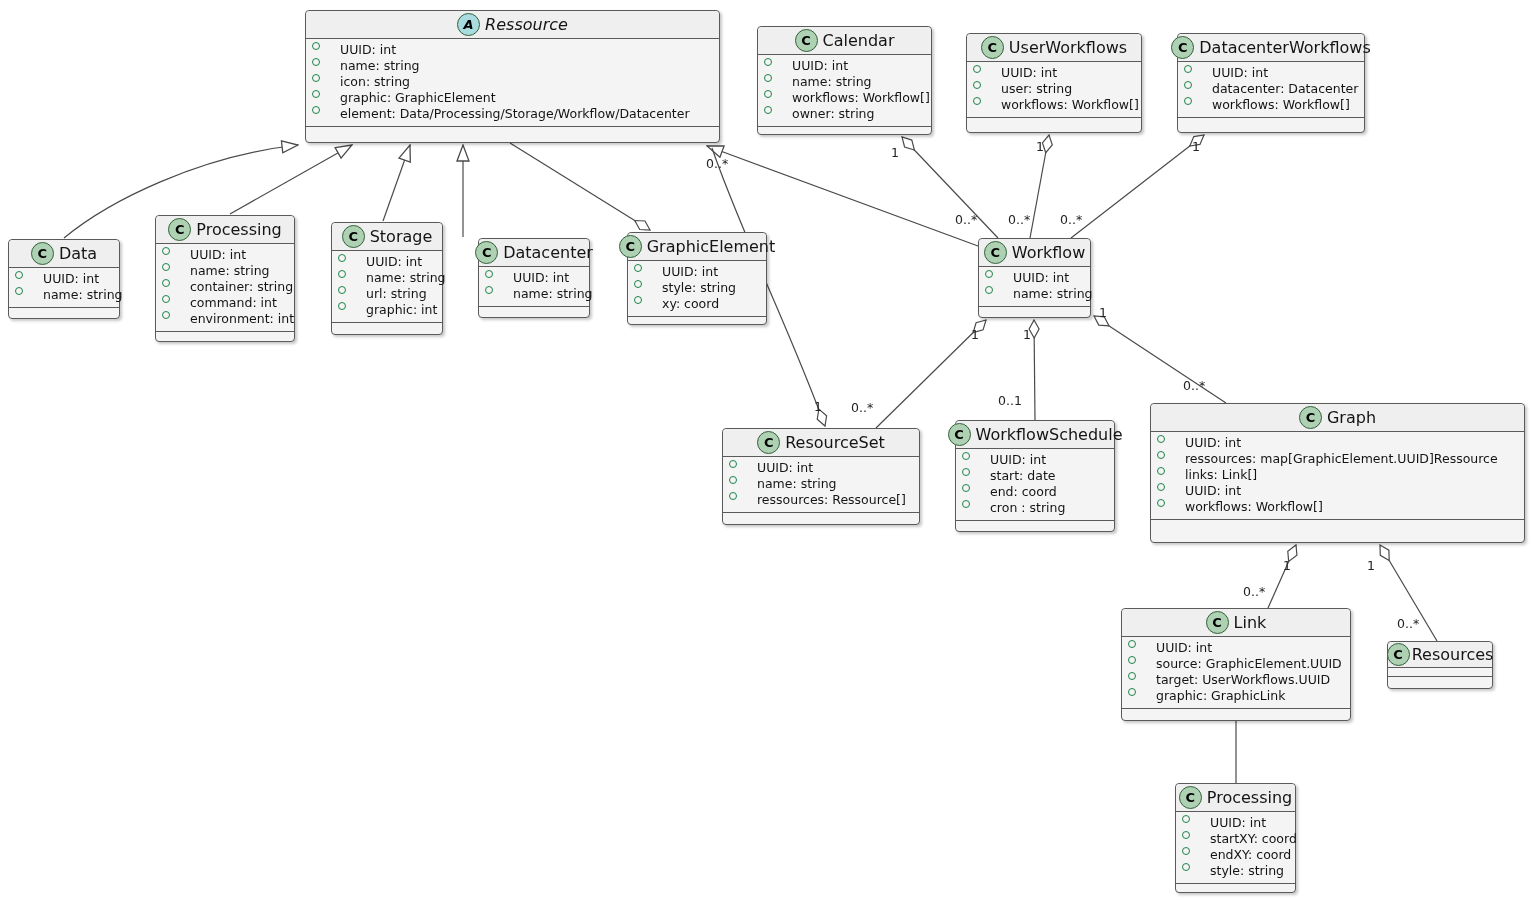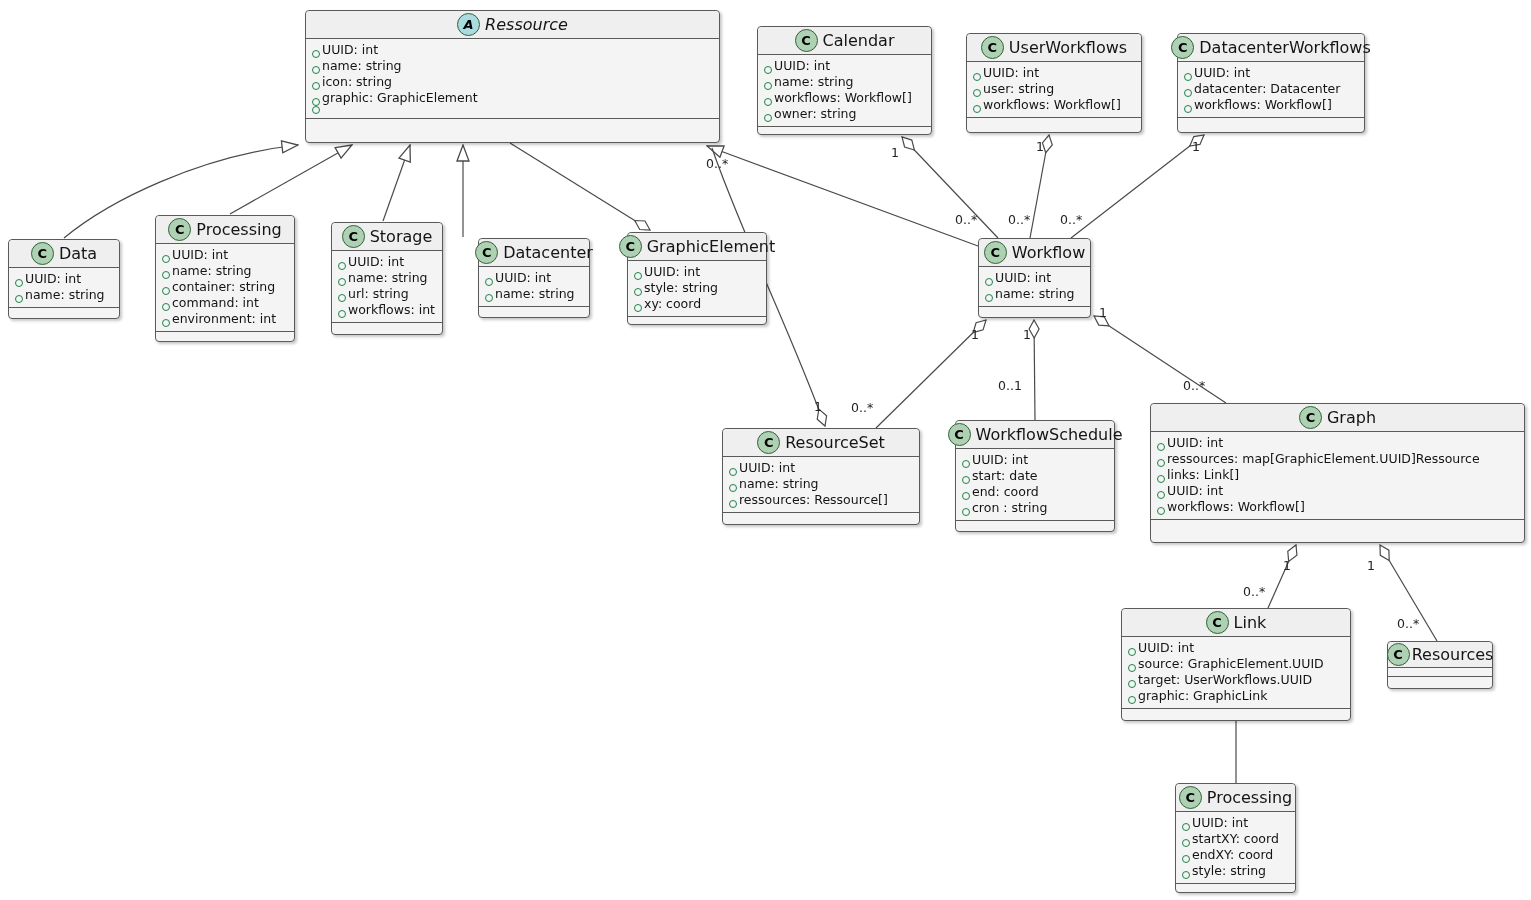--- a/index.html
+++ b/index.html
@@ -12,21 +12,21 @@
   .cls .hd { display:flex; align-items:center; justify-content:center; gap:5px;
              padding:2px 6px; border-bottom:1px solid #5a5a5a; min-height:22px; background:#EFEFEF;
              border-radius:4px 4px 0 0; }
   .cls .ic { width:21px; height:21px; border-radius:50%; background:#ADD1B2; border:1px solid #33613A;
              display:flex; align-items:center; justify-content:center; font-weight:bold; font-size:13px;
              color:#000; flex:0 0 auto; }
   .cls .nm { font-size:16px; white-space:nowrap; }
   .cls.abstract .ic { background:#A9DCDF; font-style:italic; }
   .cls.abstract .nm { font-style:italic; }
   .attrs { list-style:none; margin:0; padding:3px 6px 4px 6px; border-bottom:1px solid #5a5a5a; flex:0 0 auto; }
-  .attrs li { display:flex; align-items:flex-end; gap:2px; line-height:16px; white-space:nowrap; }
+  .attrs li { display:flex; align-items:flex-start; gap:20px; line-height:16px; white-space:nowrap; }
   .dot { width:6px; height:6px; border:1.5px solid #1E8449; border-radius:50%; flex:0 0 auto; }
   .methods { flex:1 1 auto; }
   .mult { position:absolute; z-index:3; font-size:12.5px; color:#222; white-space:nowrap; }
 </style>
 </head>
 <body>
 
 <svg id="edges" xmlns="http://www.w3.org/2000/svg" width="1531" height="900">
   <defs>
     <marker id="tri" viewBox="0 0 18 14" refX="17" refY="7" markerWidth="18" markerHeight="14" orient="auto" markerUnits="userSpaceOnUse">
@@ -73,20 +73,21 @@
     <li>
         <span class="dot"></span>
         <span>icon: string</span>
       </li>
     <li>
         <span class="dot"></span>
         <span>graphic: GraphicElement</span>
       </li>
     <li>
         <span class="dot"></span>
+        <span>element: Data/Processing/Storage/Workflow/Datacenter</span>
       </li>
   </ul>
   <div class="methods"></div>
 </div>
 
 <div class="cls" style="left:757px;top:26px;width:175px;height:109px">
   <div class="hd">
     <span class="ic">C</span>
     <span class="nm">Calendar</span>
   </div>
@@ -216,21 +217,21 @@
     <li>
         <span class="dot"></span>
         <span>name: string</span>
       </li>
     <li>
         <span class="dot"></span>
         <span>url: string</span>
       </li>
     <li>
         <span class="dot"></span>
-        <span>workflows: int</span>
+        <span>graphic: int</span>
       </li>
   </ul>
   <div class="methods"></div>
 </div>
 
 <div class="cls" style="left:478px;top:238px;width:112px;height:80px">
   <div class="hd">
     <span class="ic">C</span>
     <span class="nm">Datacenter</span>
   </div>
@@ -430,19 +431,19 @@
 <div class="mult" style="left:814px;top:399px">1</div>
 <div class="mult" style="left:891px;top:145px">1</div>
 <div class="mult" style="left:955px;top:212px">0..*</div>
 <div class="mult" style="left:1036px;top:139px">1</div>
 <div class="mult" style="left:1008px;top:212px">0..*</div>
 <div class="mult" style="left:1192px;top:139px">1</div>
 <div class="mult" style="left:1060px;top:212px">0..*</div>
 <div class="mult" style="left:971px;top:327px">1</div>
 <div class="mult" style="left:851px;top:400px">0..*</div>
 <div class="mult" style="left:1023px;top:327px">1</div>
-<div class="mult" style="left:998px;top:378px">0..1</div>
+<div class="mult" style="left:998px;top:393px">0..1</div>
 <div class="mult" style="left:1099px;top:305px">1</div>
 <div class="mult" style="left:1183px;top:378px">0..*</div>
 <div class="mult" style="left:1283px;top:558px">1</div>
 <div class="mult" style="left:1243px;top:584px">0..*</div>
 <div class="mult" style="left:1367px;top:558px">1</div>
 <div class="mult" style="left:1397px;top:616px">0..*</div>
 
 </body></html>

